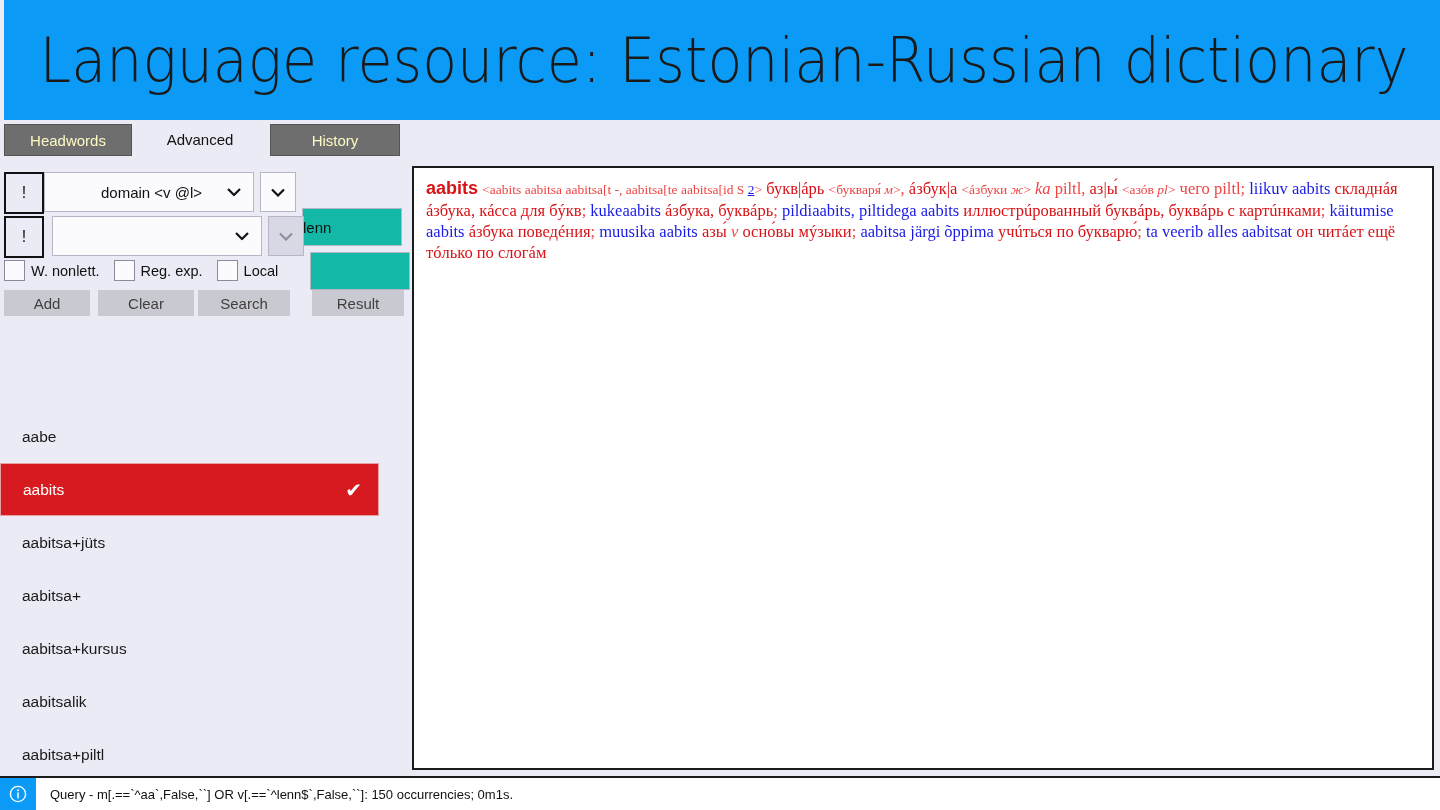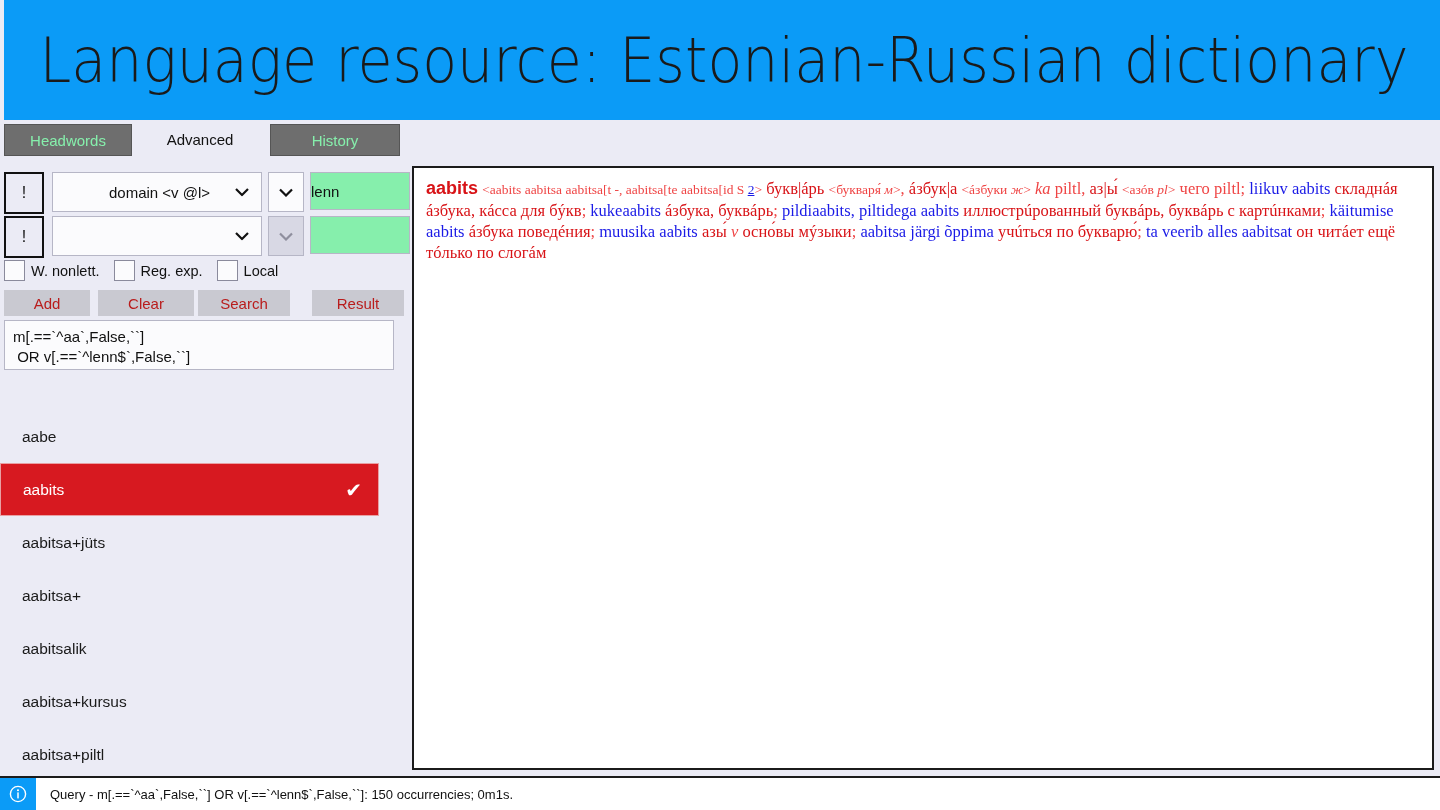--- a/index.html
+++ b/index.html
@@ -30,21 +30,21 @@
 
   
   .tabbar {
     position: absolute; left: 0; top: 124px; width: 1440px; height: 36px;
   }
   .tab {
     position: absolute; top: 0; height: 30px;
     display: flex; align-items: center; justify-content: center;
     font-size: 15px; color: #111; cursor: default;
   }
-  .tab.inactive { background: #6e6e6e; color: #86efac; border: 1px solid #555; }
+  .tab.inactive { background: #6e6e6e; color: #fef9c3; border: 1px solid #555; }
   .tab.active { background: transparent; color: #111; }
   #tab-headwords { left: 4px; width: 126px; }
   #tab-advanced  { left: 136px; width: 128px; }
   #tab-history   { left: 270px; width: 128px; }
 
   
   .leftpanel { position: absolute; left: 0; top: 164px; width: 404px; height: 608px; }
 
   .row { position: absolute; left: 4px; display: flex; align-items: stretch; }
   .bangbtn {
@@ -62,41 +62,42 @@
     position: absolute; right: 12px; top: 50%; transform: translateY(-50%);
     width: 14px; height: 9px;
   }
   .chev svg { display: block; }
   .smallchev {
     width: 34px; height: 38px; background: #fbfbfd; border: 1px solid #b6b6c6;
     display: flex; align-items: center; justify-content: center;
   }
   .smallchev.disabled { background: #d8d8e4; }
   .valinput {
-    width: 100px; height: 38px; background: #86efac; border: 1px solid #b6b6c6;
+    width: 100px; height: 38px; background: #14b8a6; border: 1px solid #b6b6c6;
     font-size: 15px; color: #111; padding: 0 0; box-sizing: border-box;
     font-family: "Liberation Sans", sans-serif;
+    margin-top: 36px;
   }
 
   
   .checkrow {
     position: absolute; left: 4px; top: 96px;
     display: flex; align-items: center; gap: 0px; font-size: 14.5px; color: #111;
   }
   .cb {
     width: 19px; height: 19px; background: #fbfbfd; border: 1px solid #8a8a9c;
     display: inline-block; margin-right: 6px;
   }
   .cblabel { margin-right: 14px; }
 
   
   .btnrow { position: absolute; left: 4px; top: 126px; }
   .abtn {
     position: absolute; top: 0; height: 26px; background: #c9c9d1;
-    border: none; font-size: 15px; color: #b91c1c;
+    border: none; font-size: 15px; color: #404040;
     display: flex; align-items: center; justify-content: center;
     font-family: "Liberation Sans", sans-serif;
   }
   #btn-add    { left: 0px;   width: 86px; }
   #btn-clear  { left: 94px;  width: 96px; }
   #btn-search { left: 194px; width: 92px; }
   #btn-result { left: 308px; width: 92px; }
 
   
   .qbox {
@@ -189,21 +190,21 @@
   <div class="tabbar">
     <div class="tab inactive" id="tab-headwords">Headwords</div>
     <div class="tab active" id="tab-advanced">Advanced</div>
     <div class="tab inactive" id="tab-history">History</div>
   </div>
 
   <div class="leftpanel">
 
     <div class="row" style="top:8px;">
       <div class="bangbtn">!</div>
-      <div class="selwrap" style="width:208px; margin-left:8px;">
+      <div class="selwrap" style="width:208px; margin-left:0;">
         <span class="sel-text">domain &lt;v @l&gt;</span>
         <span class="chev">
           <svg width="14" height="9" viewBox="0 0 14 9">
               <path d="M1 1.5 L7 7.5 L13 1.5" stroke="#111" stroke-width="2.2" fill="none"></path>
             </svg>
         </span>
       </div>
       <div class="smallchev" style="margin-left:6px;">
         <span>
           <svg width="14" height="9" viewBox="0 0 14 9">
@@ -243,44 +244,42 @@
       <span class="cblabel">Local</span>
     </div>
 
     <div class="btnrow" style="width:400px; height:26px; position:absolute;">
       <div class="abtn" id="btn-add">Add</div>
       <div class="abtn" id="btn-clear">Clear</div>
       <div class="abtn" id="btn-search">Search</div>
       <div class="abtn" id="btn-result">Result</div>
     </div>
 
-    <div class="qbox">m[.==`^aa`,False,``]
- OR v[.==`^lenn$`,False,``]</div>
 
   </div>
 
   <div class="wordlist">
     <div class="worditem">
       <span>aabe</span>
     </div>
     <div class="worditem selected">
       <span>aabits</span>
       <span class="check">✔</span>
     </div>
     <div class="worditem">
       <span>aabitsa+jüts</span>
     </div>
     <div class="worditem">
       <span>aabitsa+</span>
     </div>
     <div class="worditem">
+      <span>aabitsa+kursus</span>
+    </div>
+    <div class="worditem">
       <span>aabitsalik</span>
-    </div>
-    <div class="worditem">
-      <span>aabitsa+kursus</span>
     </div>
     <div class="worditem">
       <span>aabitsa+piltl</span>
     </div>
   </div>
 
   <div class="resultpanel">
     <div class="entry">
       <span class="hw">aabits</span>
       <span><span class="blk sm">&lt;aabits aabitsa aabitsa[t -, aabitsa[te aabitsa[id S </span><span class="lnk sm">2</span><span class="blk sm">&gt;</span> букв|áрь <span class="blk sm">&lt;букваря́ <span class="it">м</span>&gt;</span><span class="blk">,</span> áзбук|а <span class="blk sm">&lt;áзбуки <span class="it">ж</span>&gt;</span> <span class="blk it">ka</span> <span class="blk">piltl,</span> аз|ы́ <span class="blk sm">&lt;азóв <span class="it">pl</span>&gt;</span> <span class="blk">чего piltl;</span> <span class="est">liikuv aabits</span> складнáя áзбука, кáсса для бýкв<span class="blk">;</span> <span class="est">kukeaabits</span> áзбука, буквáрь<span class="blk">;</span> <span class="est">pildiaabits, piltidega aabits</span> иллюстрúрованный буквáрь, буквáрь с картúнками<span class="blk">;</span> <span class="est">käitumise aabits</span> áзбука поведéния<span class="blk">;</span> <span class="est">muusika aabits</span> азы́ <span class="blk it">v</span> осно́вы мýзыки<span class="blk">;</span> <span class="est">aabitsa järgi õppima</span> учúться по букварю́<span class="blk">;</span> <span class="est">ta veerib alles aabitsat</span> он читáет ещё тóлько по слогáм</span>

